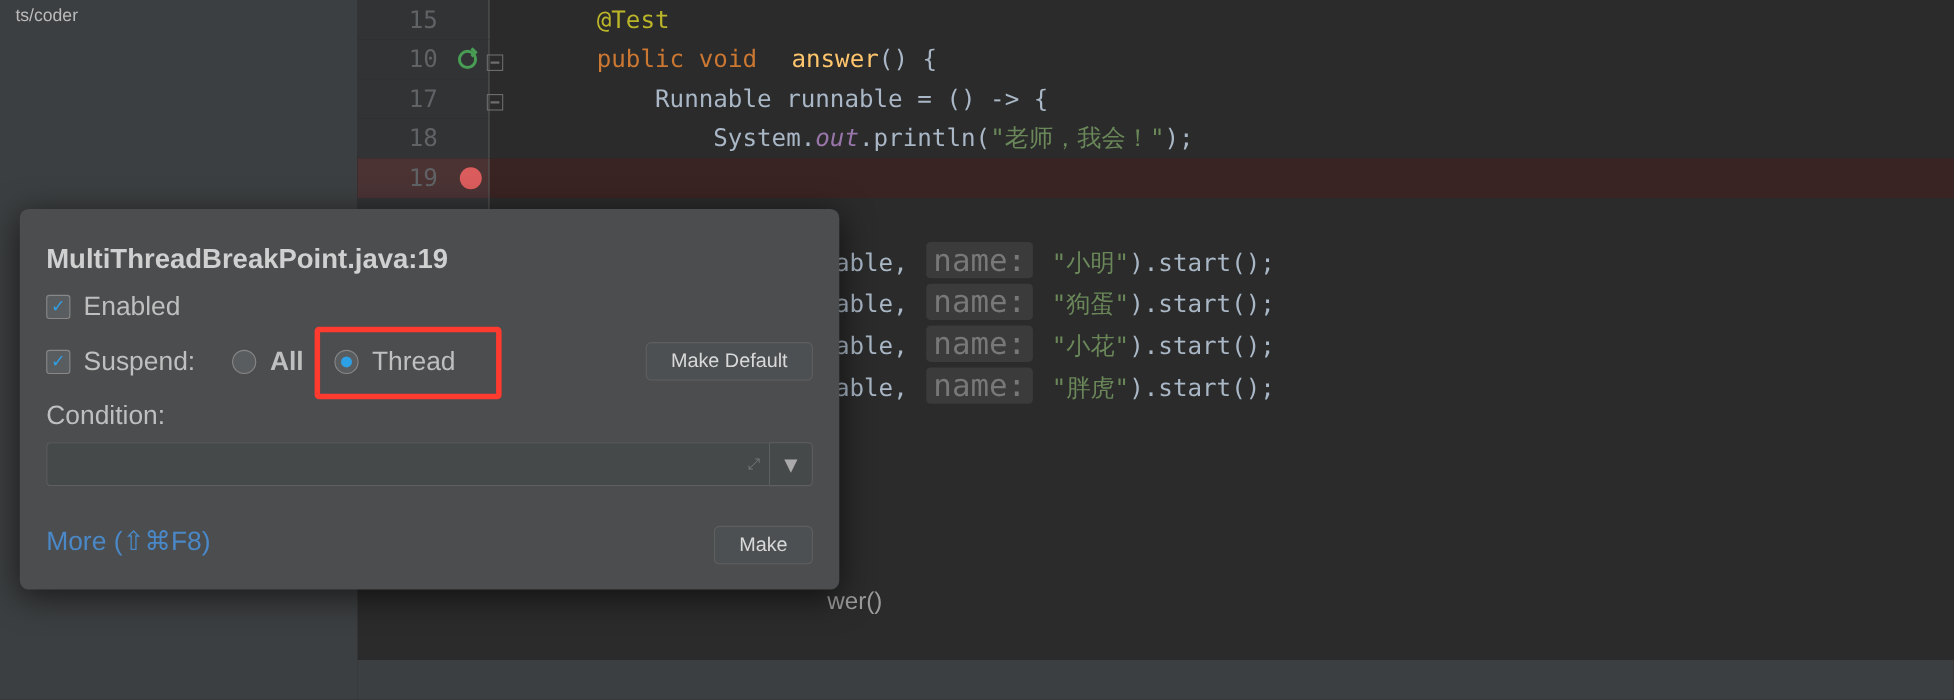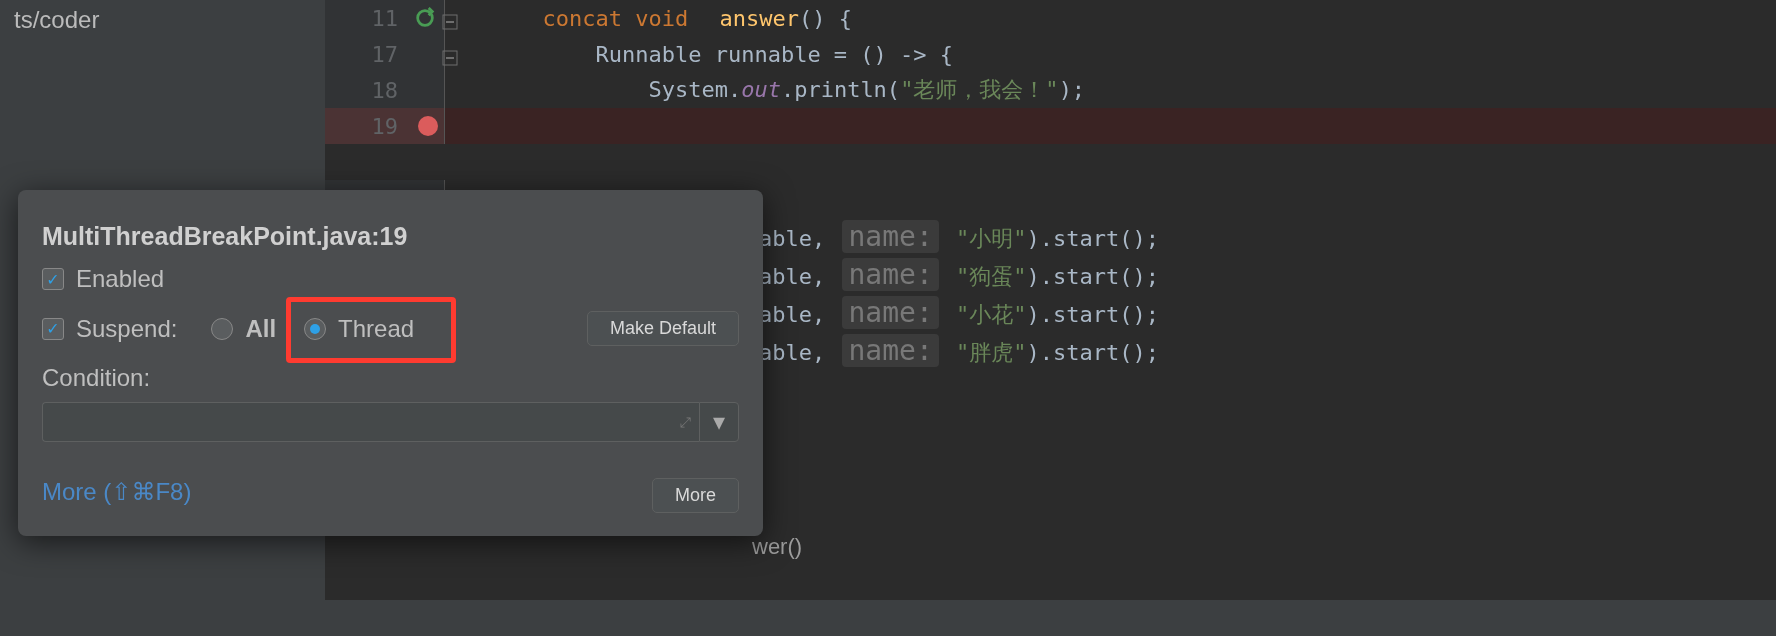--- a/index.html
+++ b/index.html
@@ -42,21 +42,21 @@
     top: 0;
     width: 325px;
     height: 100%;
     background: var(--bg-sidebar);
     padding: 4px 8px;
     overflow:hidden;
   }
   .sidebar .crumb {
     color: #bbbbbb;
     font-family: -apple-system, "Helvetica Neue", Arial, sans-serif;
-    font-size: 24px;
+    font-size: 16px;
     padding: 2px 6px;
   }
   .editor {
     position: absolute;
     left: 325px;
     top: 0;
     right: 0;
     bottom: 0;
   }
   .line {
@@ -250,38 +250,44 @@
 </style>
 </head>
 <body>
 
 <div class="sidebar">
   <div class="crumb">ts/coder</div>
 </div>
 
 <div class="editor">
 
-
   <div class="line">
     <div class="gutter">
-      <span>11</span>
+      <span>15</span>
+    </div>
+    <div class="code"><span>      </span><span class="ann">@Test</span></div>
+  </div>
+
+  <div class="line">
+    <div class="gutter">
+      <span>10</span>
       <span class="gutter-icon">
         <svg viewBox="0 0 24 24" width="22" height="22">
             <circle cx="12" cy="12" r="8" fill="none" stroke="#499c54" stroke-width="3"></circle>
             <polyline points="8,3 12,7 8,11" fill="none" stroke="#499c54" stroke-width="3" transform="translate(8 -2)"></polyline>
           </svg>
       </span>
       <span class="fold-icon">
         <svg viewBox="0 0 16 16" width="16" height="16">
             <rect x="1" y="1" width="14" height="14" fill="none" stroke="#6e6e6e"></rect>
             <line x1="4" y1="8" x2="12" y2="8" stroke="#6e6e6e" stroke-width="2"></line>
           </svg>
       </span>
     </div>
-    <div class="code"><span>      </span><span class="kw">concat</span><span> </span><span class="kw">void</span><span> </span><span class="id">answer</span><span>() {</span></div>
+    <div class="code"><span>      </span><span class="kw">public</span><span> </span><span class="kw">void</span><span> </span><span class="id">answer</span><span>() {</span></div>
   </div>
 
   <div class="line">
     <div class="gutter">
       <span>17</span>
       <span class="fold-icon">
         <svg viewBox="0 0 16 16" width="16" height="16">
             <rect x="1" y="1" width="14" height="14" fill="none" stroke="#6e6e6e"></rect>
             <line x1="4" y1="8" x2="12" y2="8" stroke="#6e6e6e" stroke-width="2"></line>
           </svg>
@@ -372,15 +378,15 @@
     <div class="text">
       <span class="expand-icn">⤢</span>
     </div>
     <div class="drop">
       <span>▾</span>
     </div>
   </div>
 
   <div class="popup-footer">
     <span class="more-link">More (⇧⌘F8)</span>
-    <button class="btn">More</button>
+    <button class="btn">Make</button>
   </div>
 </div>
 
 </body></html>

